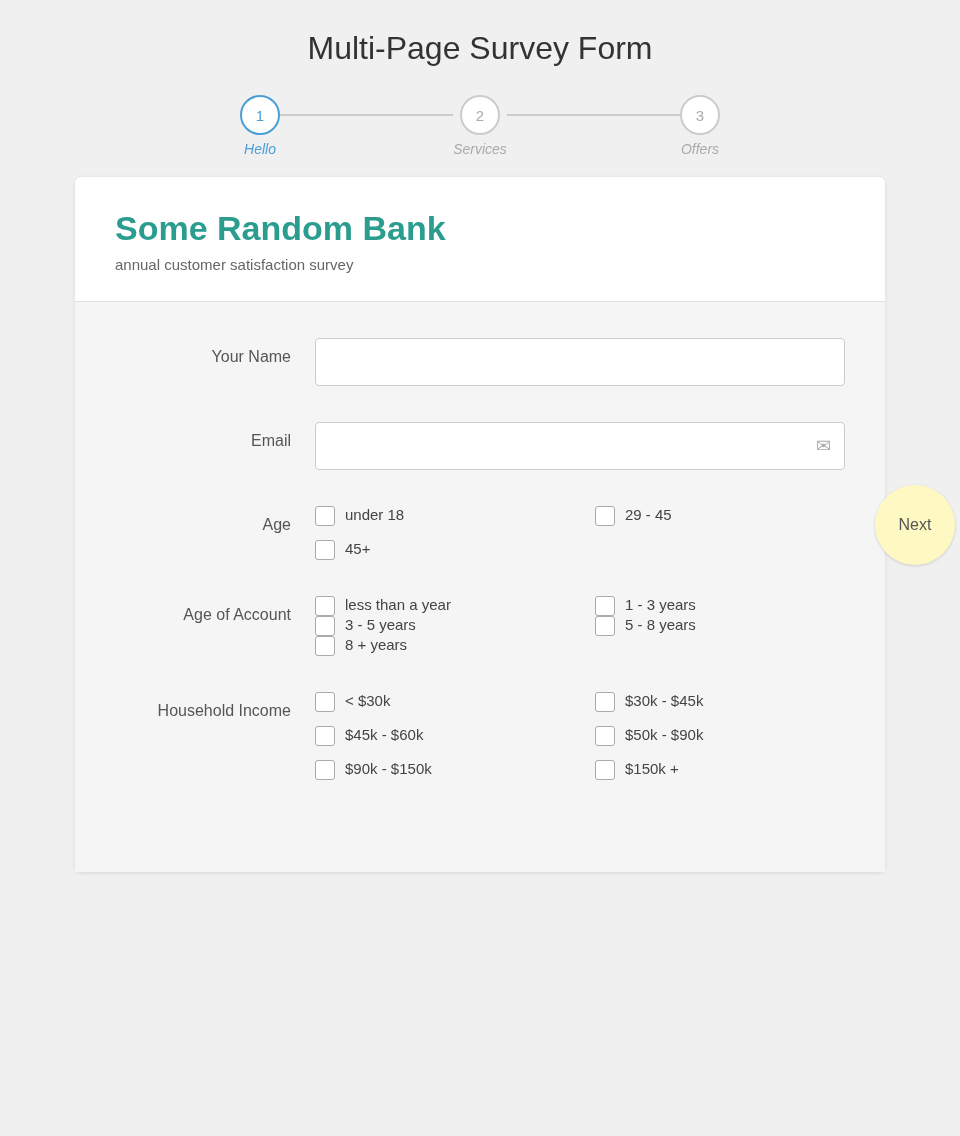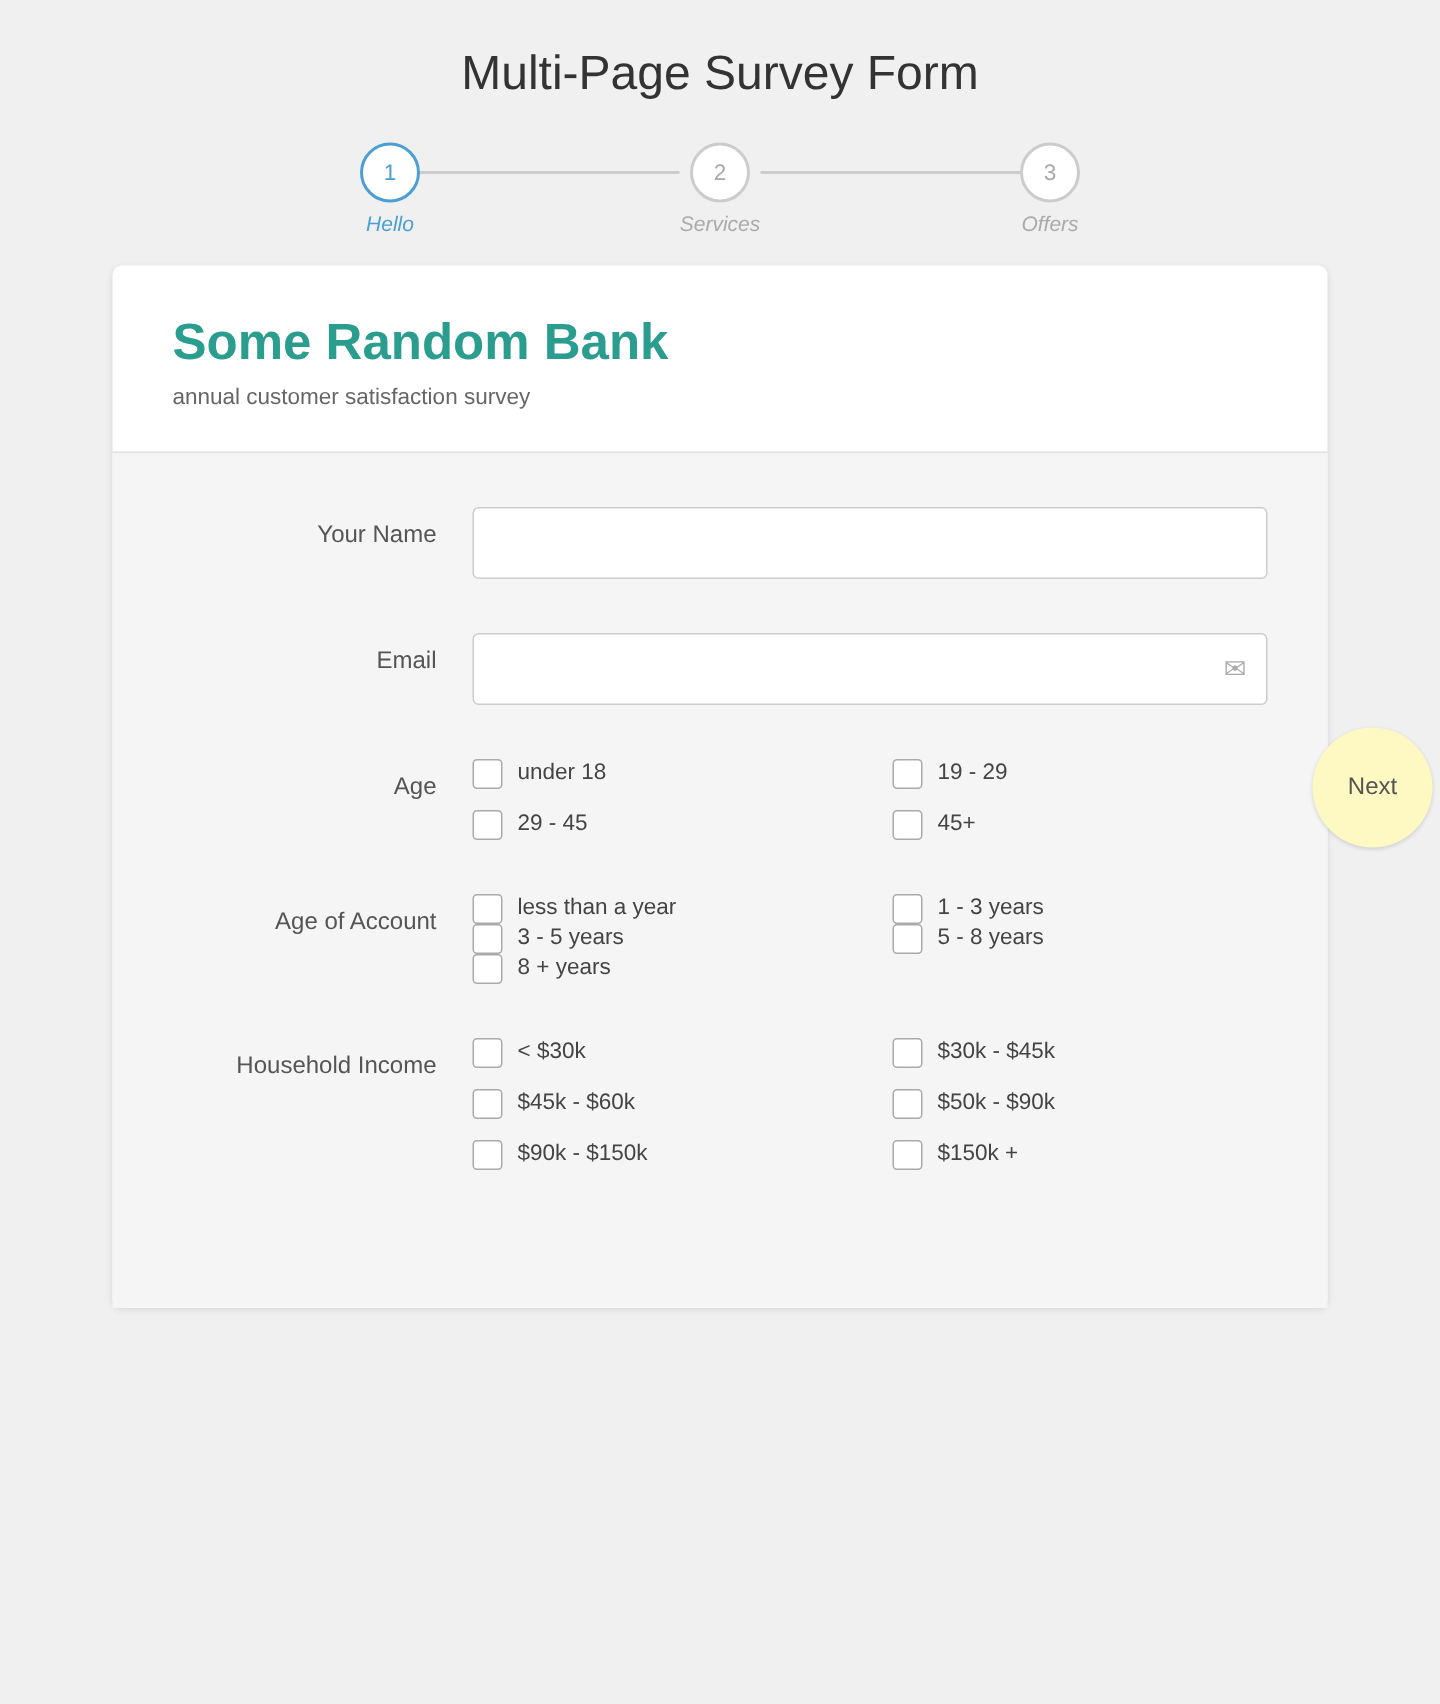--- a/index.html
+++ b/index.html
@@ -268,24 +268,20 @@
     <div class="form-row">
       <label class="form-label">Age</label>
       <div class="form-control">
         <div class="checkbox-grid">
           <label class="checkbox-item">
             <input type="checkbox" style="">
             <span>under 18</span>
           </label>
           <label class="checkbox-item">
             <input type="checkbox" style="">
-            <span>19 - 29</span>
-          </label>
-          <label class="checkbox-item">
-            <input type="checkbox" style="">
             <span>29 - 45</span>
           </label>
           <label class="checkbox-item">
             <input type="checkbox" style="">
             <span>45+</span>
           </label>
         </div>
       </div>
     </div>
 

